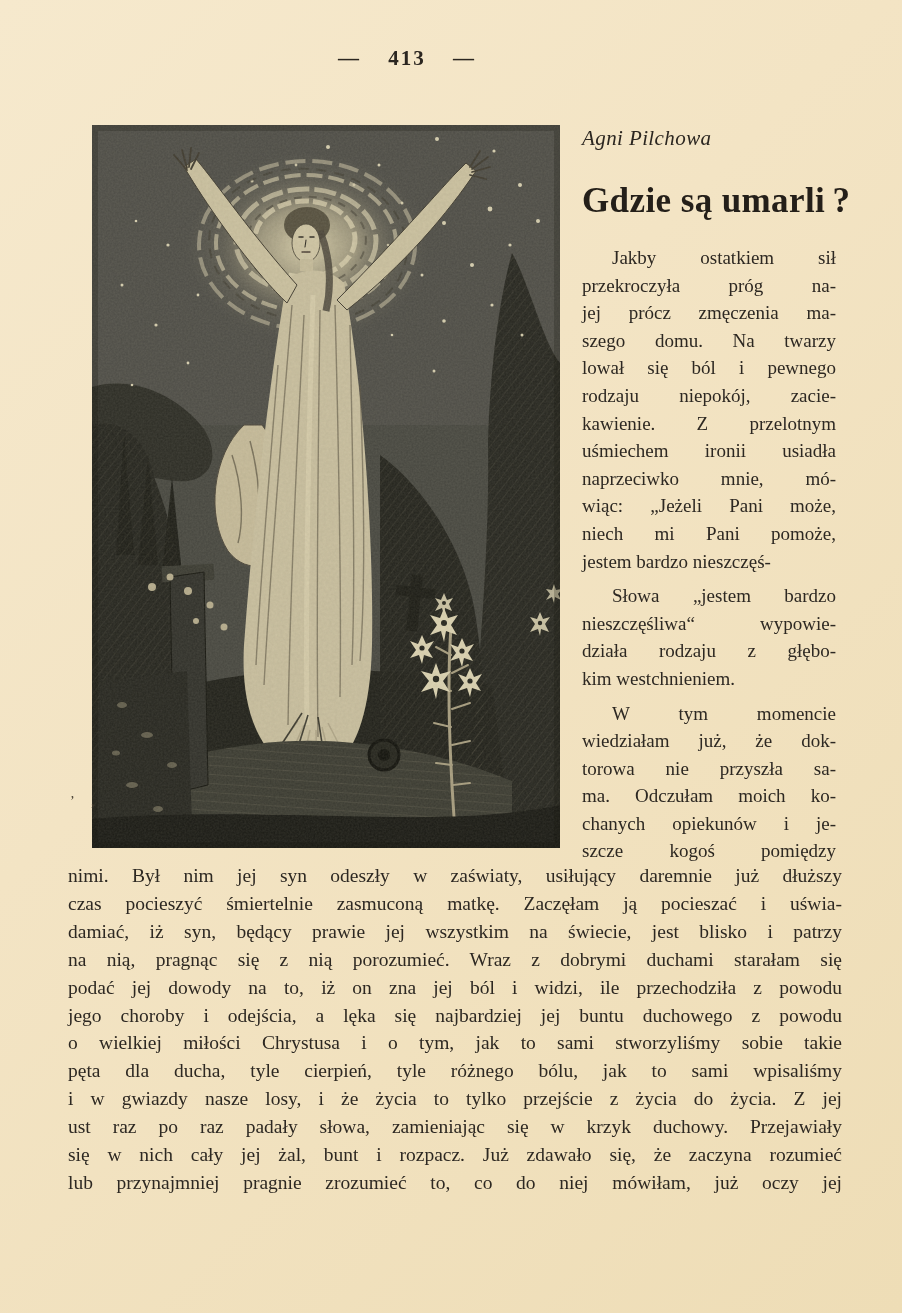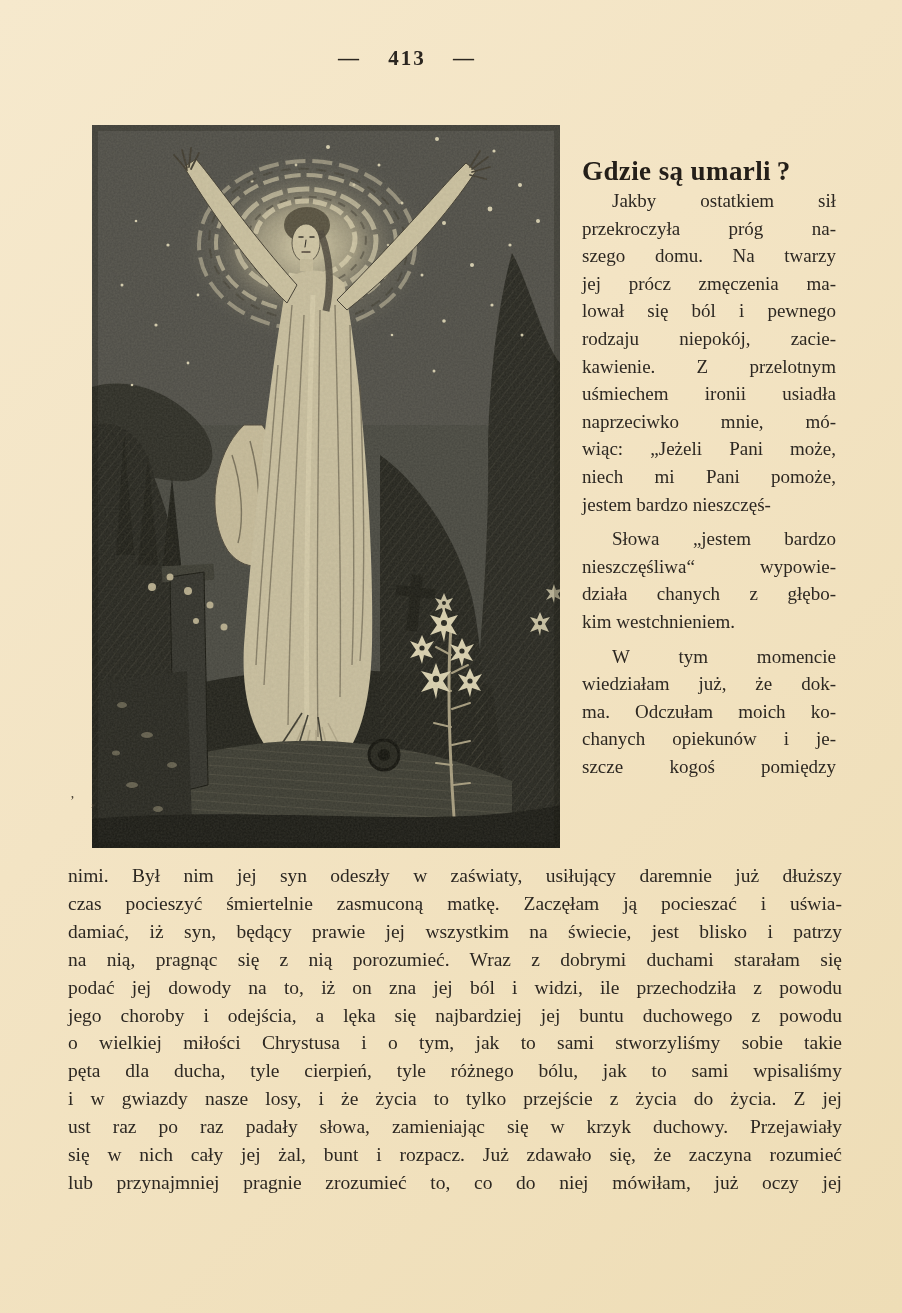--- a/index.html
+++ b/index.html
@@ -10,22 +10,22 @@
     color:#2d2822;
   }
   .page-number{
     position:absolute;top:46px;left:0;width:814px;text-align:center;
     font-size:21px;font-weight:bold;letter-spacing:2px;word-spacing:20px;color:#2b2620;
   }
   .illustration{position:absolute;left:92px;top:125px;width:468px;height:723px;display:block;}
   .margin-mark{position:absolute;left:70px;top:794px;font-size:14px;letter-spacing:7px;color:#453e32;}
   .right-col{position:absolute;left:582px;top:126px;width:254px;}
   .author{font-style:italic;font-size:21px;letter-spacing:.4px;color:#2b2620;}
-  .title{font-size:27px;font-weight:bold;margin:30px 0 0 0;letter-spacing:.4px;white-space:nowrap;color:#241f19;}
-  .col-text{}
+  .title{font-size:35px;font-weight:bold;margin:30px 0 0 0;letter-spacing:.4px;white-space:nowrap;color:#241f19;}
+  .col-text{margin-top:23px;}
   .para{font-size:19px;line-height:27.6px;}
   .para + .para{margin-top:7px;}
   .line{text-align:justify;text-align-last:justify;}
   .para.indent .line:first-child{text-indent:30px;}
   .para.last-left .line:last-child{text-align-last:left;}
   .full-text{position:absolute;left:68px;top:862px;width:774px;}
   .full-text .para{font-size:19.5px;line-height:27.9px;}
 </style>
 </head>
 <body>
@@ -250,45 +250,47 @@
   <path d="M0,694 C80,686 200,690 300,692 C380,693 430,688 468,680 L468,723 L0,723 Z" fill="#191914"></path>
 
   <rect width="468" height="723" filter="url(#grainLight)" opacity="0.2"></rect>
   <rect width="468" height="723" filter="url(#grainDark)" opacity="0.16"></rect>
   <rect x="3" y="3" width="462" height="717" fill="none" stroke="#15150f" stroke-width="6" opacity="0.22"></rect>
 </svg>
 
 <span class="margin-mark">’ ,</span>
 
 <div class="right-col">
+  <div class="author">Agni Pilchowa</div>
   <h1 class="title">Gdzie są umarli ?</h1>
   <div class="col-text">
       <div class="para indent last-left">
         <div class="line">Jakby ostatkiem sił</div>
         <div class="line">przekroczyła próg na-</div>
+        <div class="line">jej prócz zmęczenia ma-</div>
         <div class="line">szego domu. Na twarzy</div>
-        <div class="line">jej prócz zmęczenia ma-</div>
         <div class="line">lował się ból i pewnego</div>
         <div class="line">rodzaju niepokój, zacie-</div>
         <div class="line">kawienie. Z przelotnym</div>
         <div class="line">uśmiechem ironii usiadła</div>
         <div class="line">naprzeciwko mnie, mó-</div>
         <div class="line">wiąc: „Jeżeli Pani może,</div>
         <div class="line">niech mi Pani pomoże,</div>
         <div class="line">jestem bardzo nieszczęś-</div>
       </div>
       <div class="para indent last-left">
         <div class="line">Słowa „jestem bardzo</div>
         <div class="line">nieszczęśliwa“ wypowie-</div>
-        <div class="line">działa chanych z głębo-</div>
+        <div class="line">działa rodzaju z głębo-</div>
         <div class="line">kim westchnieniem.</div>
       </div>
       <div class="para indent">
         <div class="line">W tym momencie</div>
         <div class="line">wiedziałam już, że dok-</div>
+        <div class="line">torowa nie przyszła sa-</div>
         <div class="line">ma. Odczułam moich ko-</div>
         <div class="line">chanych opiekunów i je-</div>
         <div class="line">szcze kogoś pomiędzy</div>
       </div>
     </div>
 </div>
 
 <div class="full-text">
     <div class="para">
       <div class="line">nimi. Był nim jej syn odeszły w zaświaty, usiłujący daremnie już dłuższy</div>

